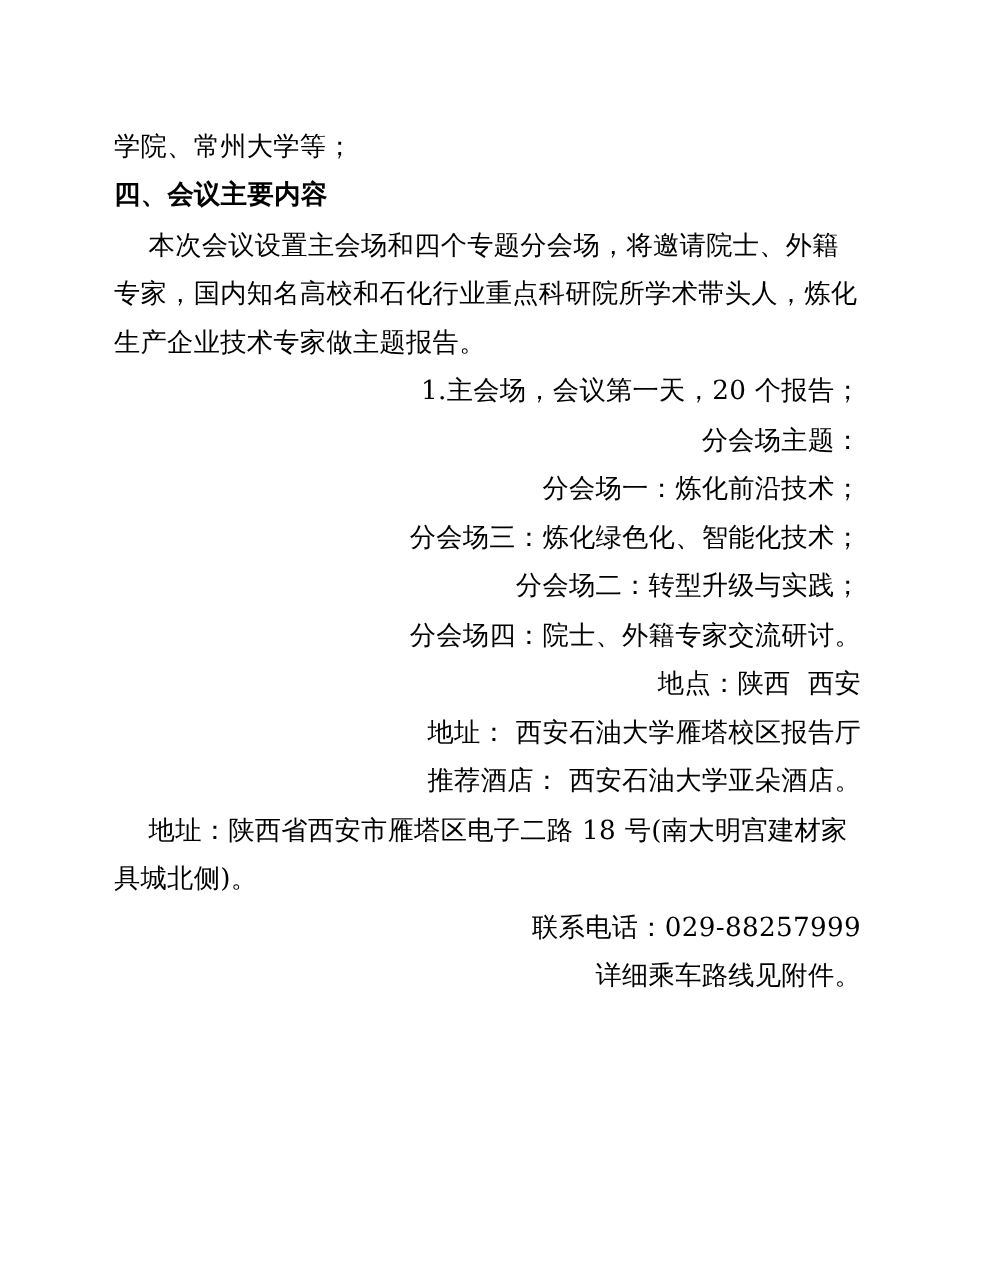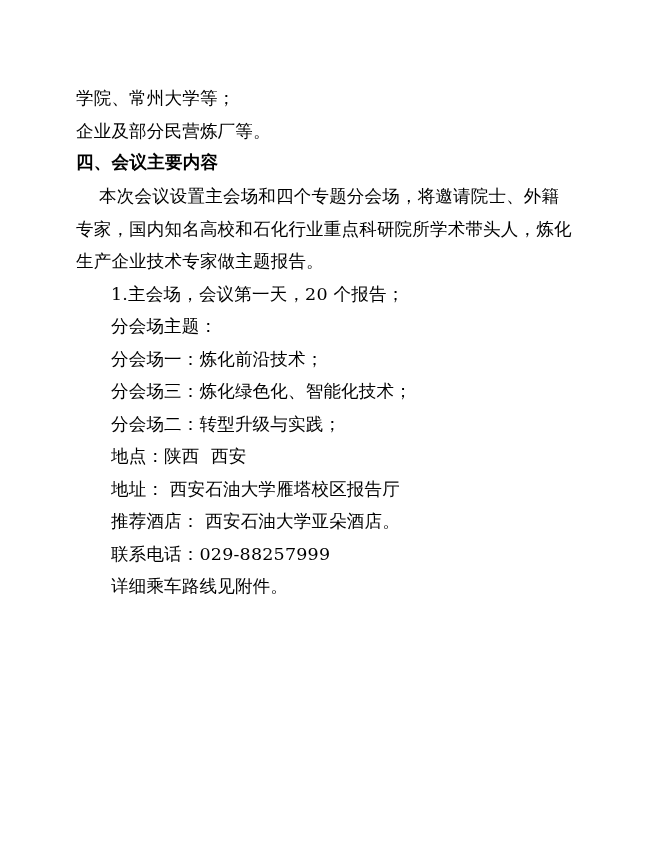--- a/index.html
+++ b/index.html
@@ -23,60 +23,65 @@
   }
   .line {
     font-size: 17.5px;
     line-height: 32.5px;
     letter-spacing: 0.2px;
     white-space: pre-wrap;
     text-align: left;
   }
   .indent-2em {
     padding-left: 35px;
+    text-align: right;
   }
   .heading {
     font-family: Liberation Mono, monospace;
     font-weight: bold;
     font-size: 17.5px;
     line-height: 33px;
     letter-spacing: 0.3px;
   }
   .body-block p {
     margin: 0;
   }
 </style>
 </head>
 <body>
 
 <div class="page">
   <div class="body-block">
 
     <div>
       <p class="line">学院、常州大学等；</p>
-      <p class="line">企业及部分民营炼厂等。</p>
     </div>
 
     <div class="heading">四、会议主要内容</div>
 
     <div>
       <p class="line">    本次会议设置主会场和四个专题分会场，将邀请院士、外籍</p>
       <p class="line">专家，国内知名高校和石化行业重点科研院所学术带头人，炼化</p>
       <p class="line">生产企业技术专家做主题报告。</p>
     </div>
 
     <p class="line indent-2em">1.主会场，会议第一天，20 个报告；</p>
     <p class="line indent-2em">分会场主题：</p>
     <p class="line indent-2em">分会场一：炼化前沿技术；</p>
     <p class="line indent-2em">分会场三：炼化绿色化、智能化技术；</p>
     <p class="line indent-2em">分会场二：转型升级与实践；</p>
+    <p class="line indent-2em">分会场四：院士、外籍专家交流研讨。</p>
 
 
     <p class="line indent-2em">地点：陕西  西安</p>
     <p class="line indent-2em">地址： 西安石油大学雁塔校区报告厅</p>
     <p class="line indent-2em">推荐酒店： 西安石油大学亚朵酒店。</p>
 
+    <div>
+      <p class="line">    地址：陕西省西安市雁塔区电子二路 18 号(南大明宫建材家</p>
+      <p class="line">具城北侧)。</p>
+    </div>
 
     <p class="line indent-2em">联系电话：029-88257999</p>
     <p class="line indent-2em">详细乘车路线见附件。</p>
 
   </div>
 </div>
 
 </body></html>

